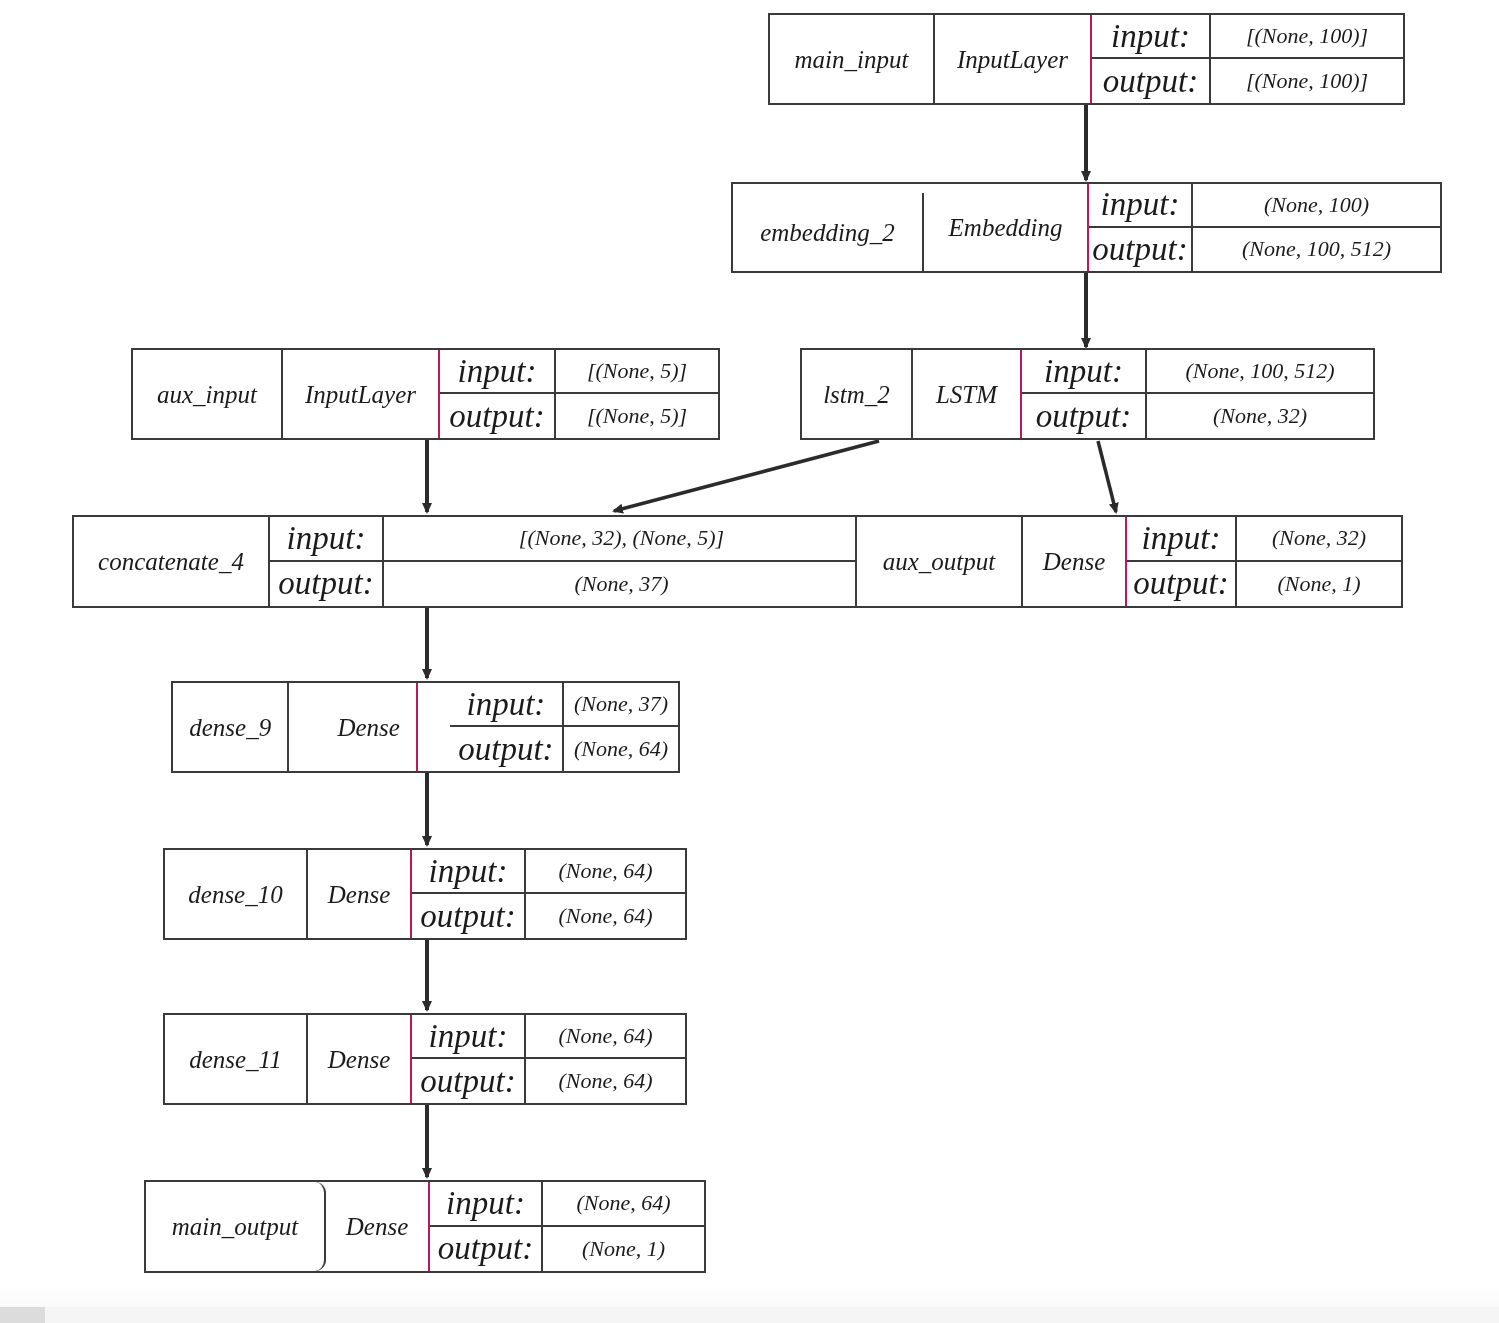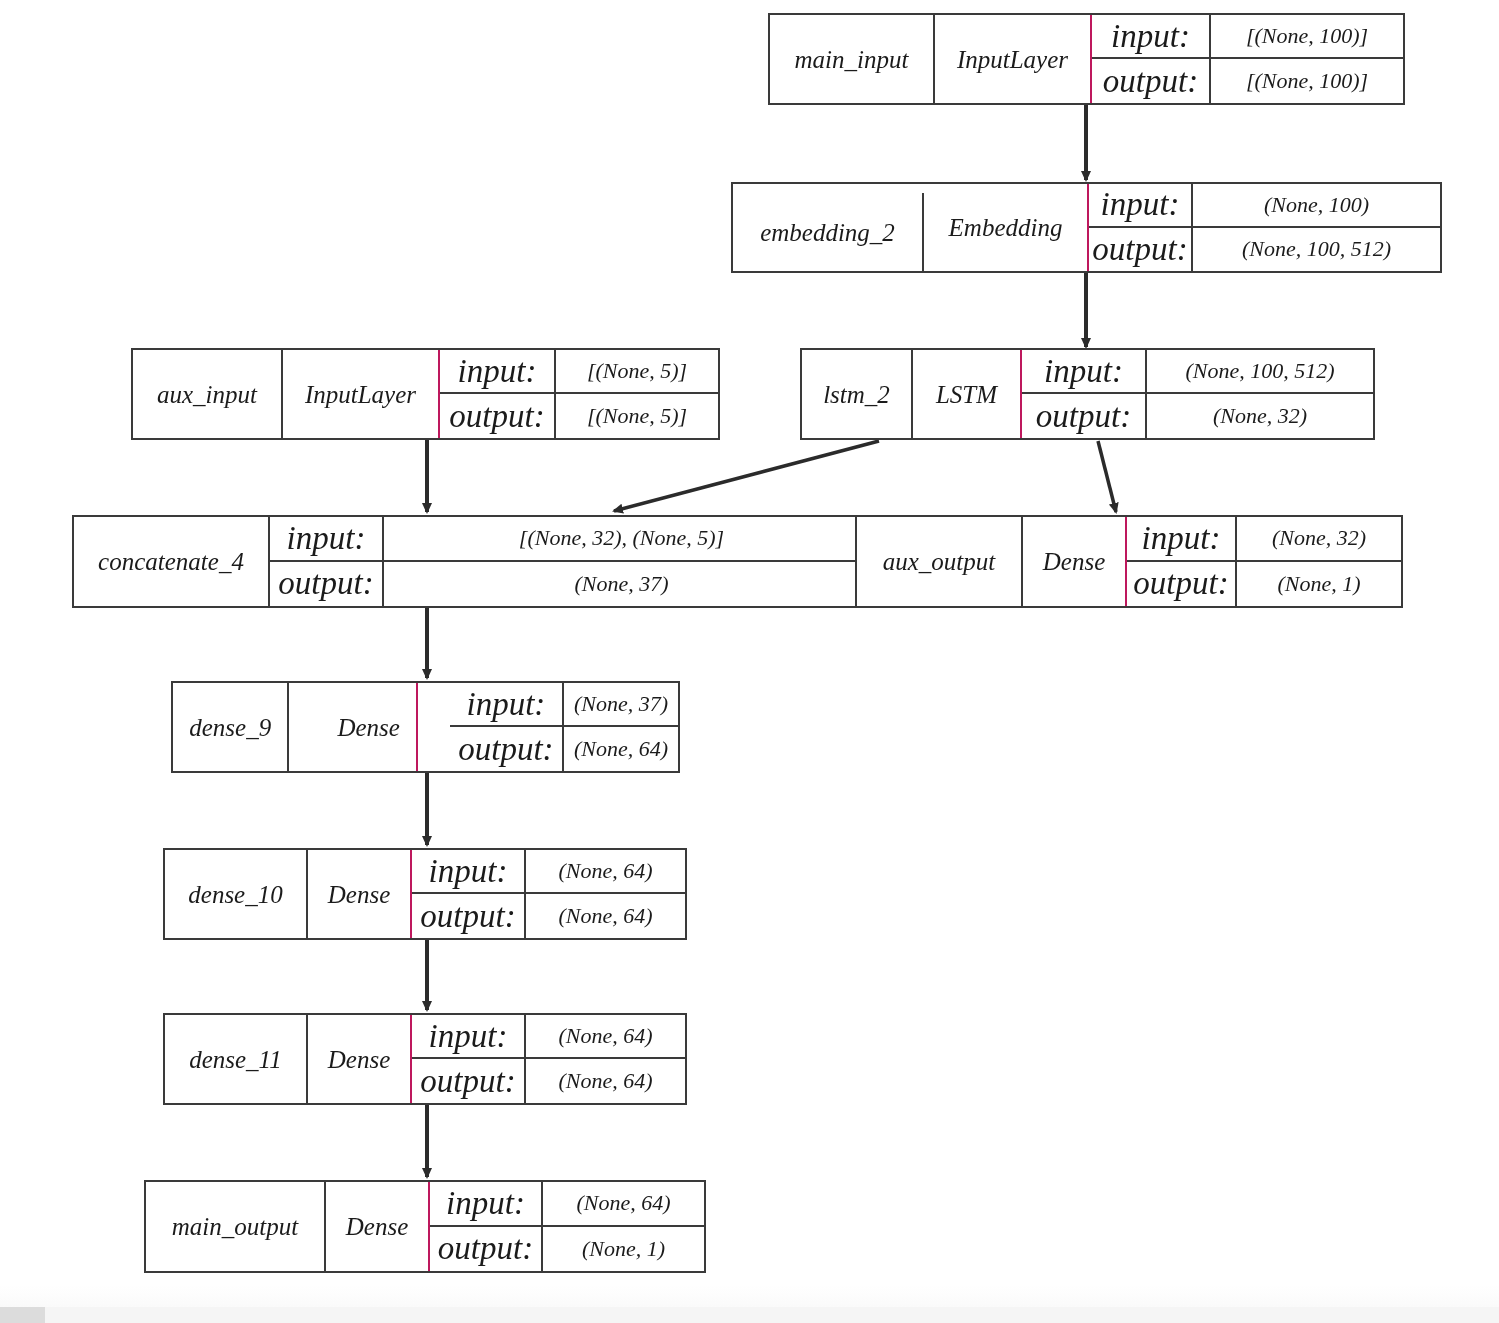--- a/index.html
+++ b/index.html
@@ -297,21 +297,21 @@
         <div class="io-shape">(None, 64)</div>
       </div>
       <div class="io-row">
         <div class="io-label" style="width:114px;">output:</div>
         <div class="io-shape">(None, 64)</div>
       </div>
     </div>
   </div>
 
   <div class="node" style="left:144px; top:1180px; width:562px; height:93px;">
-    <div class="cell name" style="width:180px;">main_output</div>
+    <div class="cell name" style="width:180px;border-radius:11px;">main_output</div>
     <div class="cell type" style="width:104px;">Dense</div>
     <div class="io" style="flex:1 1 auto;">
       <div class="io-row top">
         <div class="io-label" style="width:113px;">input:</div>
         <div class="io-shape">(None, 64)</div>
       </div>
       <div class="io-row">
         <div class="io-label" style="width:113px;">output:</div>
         <div class="io-shape">(None, 1)</div>
       </div>

